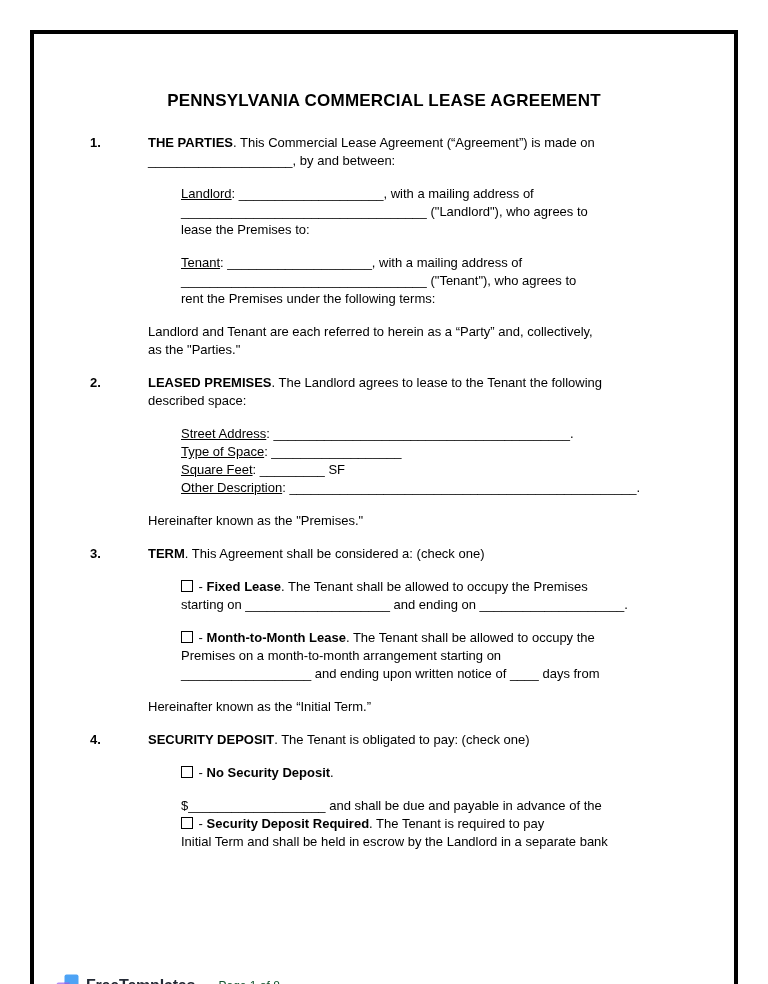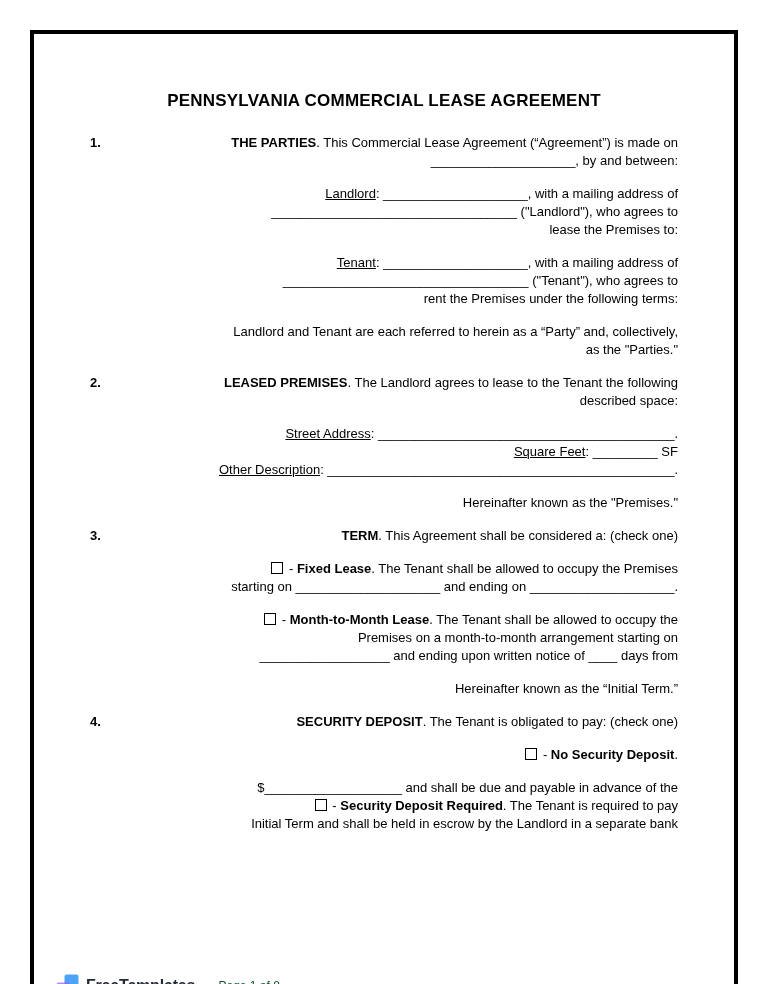--- a/index.html
+++ b/index.html
@@ -30,21 +30,21 @@
     margin: 0 0 22px 0;
     letter-spacing: 0.2px;
   }
   .sec { display: flex; }
   .sec-num {
     flex: 0 0 58px;
     width: 58px;
     font-weight: bold;
   }
   .sec-body { flex: 1; min-width: 0; }
-  .para { margin: 0 0 15px 0; text-align: right; }
+  .para { margin: 0 0 15px 0; }
   .indent { margin-left: 33px; }
   .line { display: block; }
   .b { font-weight: bold; }
   .u { text-decoration: underline; }
   .checkbox {
     display: inline-block;
     width: 10px; height: 10px;
     border: 1.2px solid #000;
     vertical-align: -1px;
     margin-right: 2px;
@@ -109,20 +109,21 @@
 
     <div class="sec">
       <div class="sec-num">2.</div>
       <div class="sec-body">
         <p class="para">
           <span class="line"><span class="b">LEASED PREMISES</span><span>. The Landlord agrees to lease to the Tenant the following</span></span>
           <span class="line">described space:</span>
         </p>
         <p class="para indent">
           <span class="line"><span class="u">Street Address</span><span>: _________________________________________.</span></span>
+          <span class="line"><span class="u">Type of Space</span><span>: __________________</span></span>
           <span class="line"><span class="u">Square Feet</span><span>: _________ SF</span></span>
           <span class="line"><span class="u">Other Description</span><span>: ________________________________________________.</span></span>
         </p>
         <p class="para">
           <span class="line">Hereinafter known as the "Premises."</span>
         </p>
       </div>
     </div>
 
     <div class="sec">

